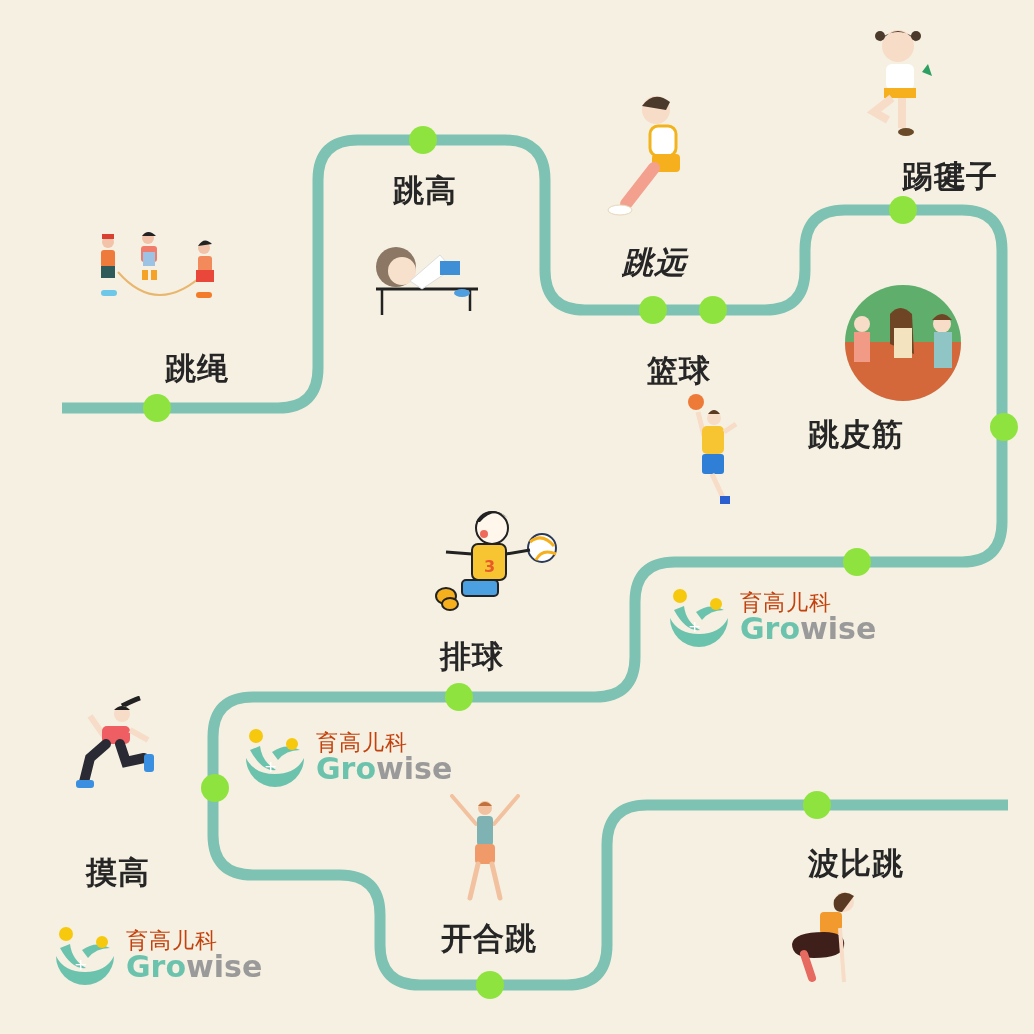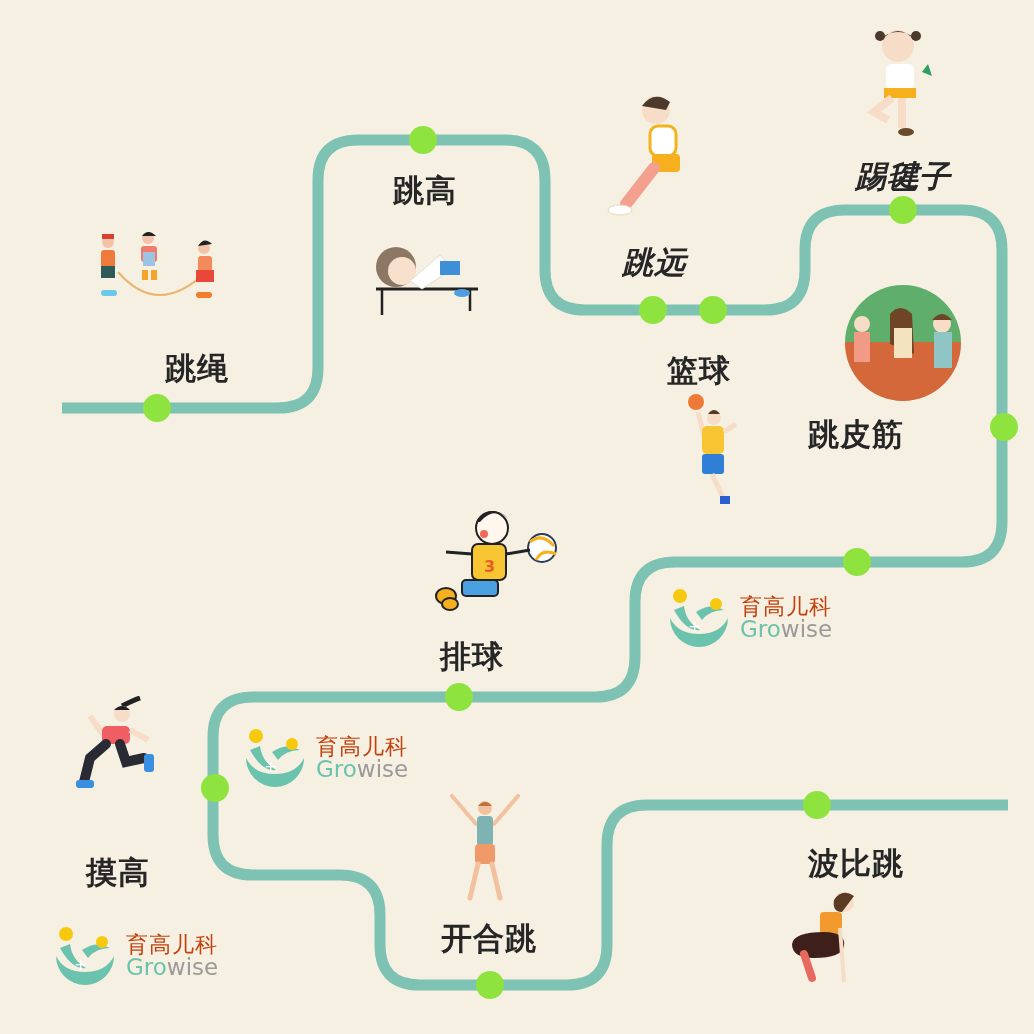--- a/index.html
+++ b/index.html
@@ -4,21 +4,21 @@
 <style>
   html,body{margin:0;padding:0;}
   body{width:1034px;height:1034px;background:#f6f0e2;position:relative;overflow:hidden;font-family:"DejaVu Sans","Liberation Sans",sans-serif;}
   svg.track{position:absolute;left:0;top:0;}
   .label{position:absolute;font-size:31px;font-weight:bold;color:#262626;transform:translateX(-50%);white-space:nowrap;letter-spacing:1px;}
   .dot{position:absolute;width:28px;height:28px;border-radius:50%;background:#8fe33f;transform:translate(-50%,-50%);}
   .fig{position:absolute;}
   .wm{position:absolute;display:flex;align-items:center;}
   .wm .txt{margin-left:8px;line-height:1;}
   .wm .cn{font-size:22px;color:#c2410c;letter-spacing:1px;}
-  .wm .en{font-size:23px;color:#6cc3ad;}
+  .wm .en{font-size:30px;color:#6cc3ad;font-weight:bold;}
   .wm .en .g{color:#9a9a9a;}
 </style>
 </head>
 <body>
 
 <svg class="track" width="1034" height="1034" viewBox="0 0 1034 1034">
   <path d="M62 408 H278 Q318 408 318 368 V180 Q318 140 358 140 H505 Q545 140 545 180 V270 Q545 310 585 310 H765 Q805 310 805 270 V250 Q805 210 845 210 H962 Q1002 210 1002 250 V522 Q1002 562 962 562 H675 Q635 562 635 602 V657 Q635 697 595 697 H253 Q213 697 213 737 V835 Q213 875 253 875 H340 Q380 875 380 915 V945 Q380 985 420 985 H567 Q607 985 607 945 V845 Q607 805 647 805 H1008" fill="none" stroke="#7dc2b2" stroke-width="11"></path>
 </svg>
 
 <div class="dot" style="left:157px;top:408px;"></div>
@@ -29,22 +29,22 @@
 <div class="dot" style="left:1004px;top:427px;"></div>
 <div class="dot" style="left:857px;top:562px;"></div>
 <div class="dot" style="left:459px;top:697px;"></div>
 <div class="dot" style="left:215px;top:788px;"></div>
 <div class="dot" style="left:490px;top:985px;"></div>
 <div class="dot" style="left:817px;top:805px;"></div>
 
 <div class="label" style="left:157px;top:348px;margin-left:40px;">跳绳</div>
 <div class="label" style="left:425px;top:170px;">跳高</div>
 <div class="label" style="left:654px;top:242px;font-style:italic;">跳远</div>
-<div class="label" style="left:903px;top:156px;font-style:italic;">踢毽子</div>
-<div class="label" style="left:699px;top:350px;text-align:right;">篮球</div>
+<div class="label" style="left:950px;top:156px;">踢毽子</div>
+<div class="label" style="left:679px;top:350px;text-align:right;">篮球</div>
 <div class="label" style="left:856px;top:414px;">跳皮筋</div>
 <div class="label" style="left:472px;top:636px;">排球</div>
 <div class="label" style="left:118px;top:820px;margin-top:32px;">摸高</div>
 <div class="label" style="left:489px;top:918px;">开合跳</div>
 <div class="label" style="left:856px;top:843px;">波比跳</div>
 
 <svg class="fig" style="left:96px;top:230px;" width="126" height="74" viewBox="0 0 126 74">
   <path d="M22 42 Q62 88 110 42" stroke="#e9b66e" stroke-width="2" fill="none"></path>
   <circle cx="12" cy="12" r="6" fill="#f2c3a8"></circle>
     <rect x="6" y="4" width="12" height="5" fill="#d8412f"></rect>

